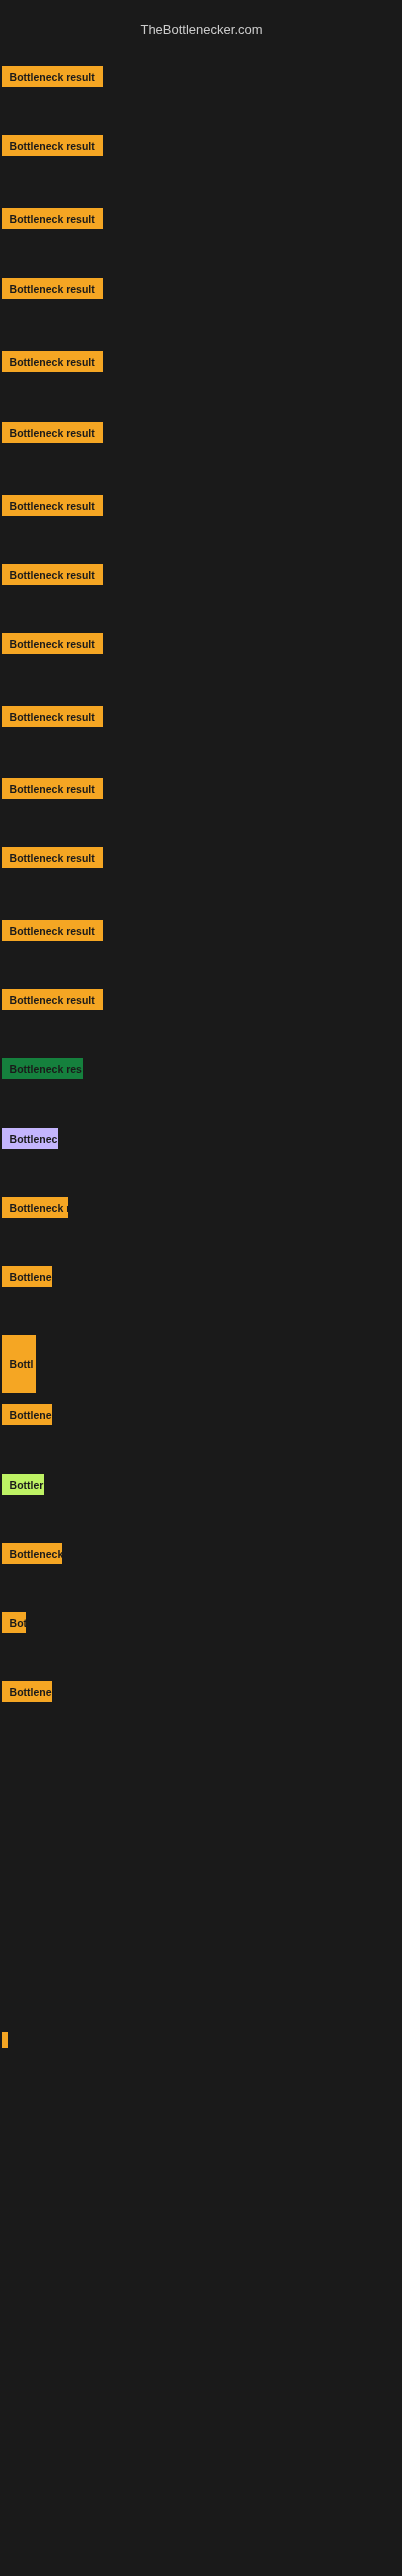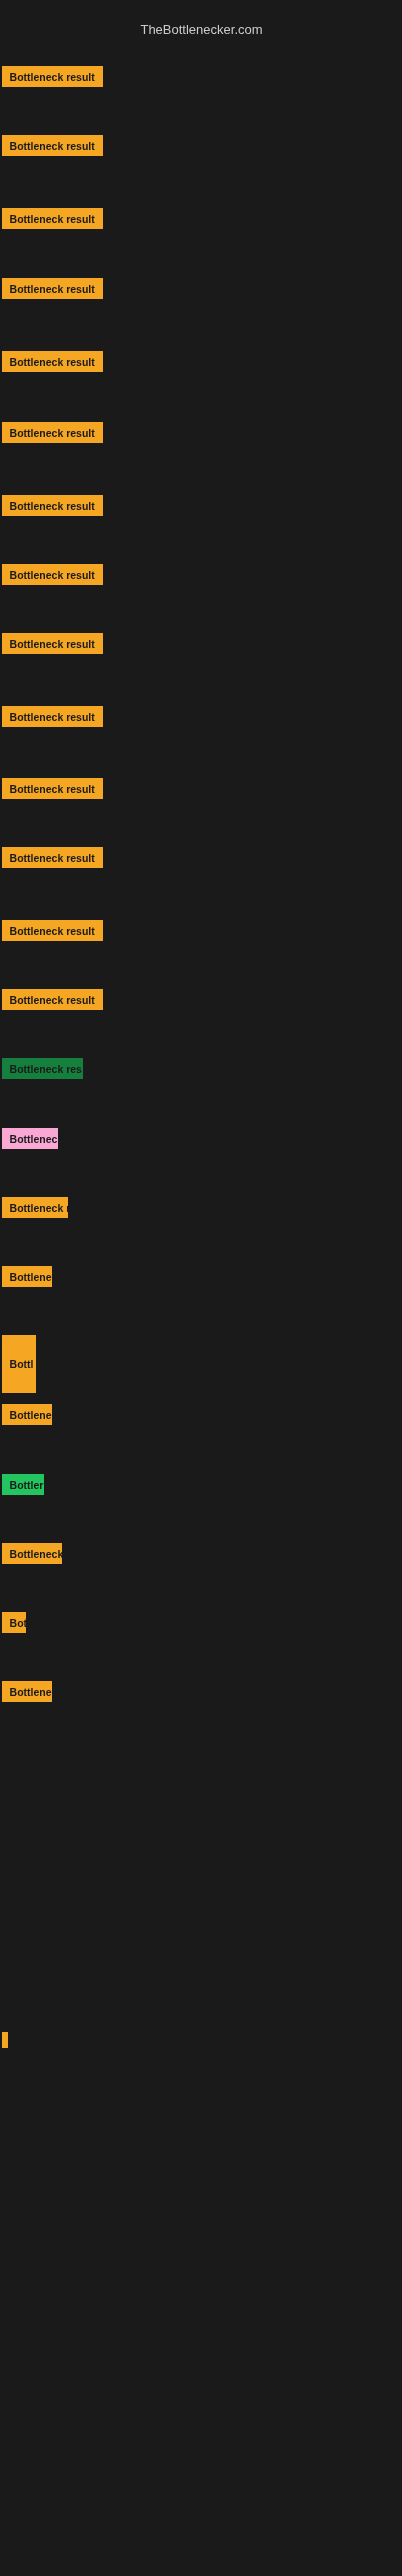--- a/index.html
+++ b/index.html
@@ -41,24 +41,24 @@
     <div style="position: absolute; top: 378px; left: 1.6px; background-color: rgb(245, 166, 35); color: rgb(26, 26, 26); font-size: 10.5px; font-weight: bold; padding: 4.8px 8px; white-space: nowrap; overflow: hidden; max-width: 107px; display: inline-block;">Bottleneck result</div>
     <div style="position: absolute; top: 451px; left: 1.6px; background-color: rgb(245, 166, 35); color: rgb(26, 26, 26); font-size: 10.5px; font-weight: bold; padding: 4.8px 8px; white-space: nowrap; overflow: hidden; max-width: 105px; display: inline-block;">Bottleneck result</div>
     <div style="position: absolute; top: 520px; left: 1.6px; background-color: rgb(245, 166, 35); color: rgb(26, 26, 26); font-size: 10.5px; font-weight: bold; padding: 4.8px 8px; white-space: nowrap; overflow: hidden; max-width: 105px; display: inline-block;">Bottleneck result</div>
     <div style="position: absolute; top: 589px; left: 1.6px; background-color: rgb(245, 166, 35); color: rgb(26, 26, 26); font-size: 10.5px; font-weight: bold; padding: 4.8px 8px; white-space: nowrap; overflow: hidden; max-width: 105px; display: inline-block;">Bottleneck result</div>
     <div style="position: absolute; top: 662px; left: 1.6px; background-color: rgb(245, 166, 35); color: rgb(26, 26, 26); font-size: 10.5px; font-weight: bold; padding: 4.8px 8px; white-space: nowrap; overflow: hidden; max-width: 105px; display: inline-block;">Bottleneck result</div>
     <div style="position: absolute; top: 734px; left: 1.6px; background-color: rgb(245, 166, 35); color: rgb(26, 26, 26); font-size: 10.5px; font-weight: bold; padding: 4.8px 8px; white-space: nowrap; overflow: hidden; max-width: 107px; display: inline-block;">Bottleneck result</div>
     <div style="position: absolute; top: 803px; left: 1.6px; background-color: rgb(245, 166, 35); color: rgb(26, 26, 26); font-size: 10.5px; font-weight: bold; padding: 4.8px 8px; white-space: nowrap; overflow: hidden; max-width: 105px; display: inline-block;">Bottleneck result</div>
     <div style="position: absolute; top: 876px; left: 1.6px; background-color: rgb(245, 166, 35); color: rgb(26, 26, 26); font-size: 10.5px; font-weight: bold; padding: 4.8px 8px; white-space: nowrap; overflow: hidden; max-width: 105px; display: inline-block;">Bottleneck result</div>
     <div style="position: absolute; top: 945px; left: 1.6px; background-color: rgb(245, 166, 35); color: rgb(26, 26, 26); font-size: 10.5px; font-weight: bold; padding: 4.8px 8px; white-space: nowrap; overflow: hidden; max-width: 105px; display: inline-block;">Bottleneck result</div>
     <div style="position: absolute; top: 1014px; left: 1.6px; background-color: #15803d; color: rgb(26, 26, 26); font-size: 10.5px; font-weight: bold; padding: 4.8px 8px; white-space: nowrap; overflow: hidden; max-width: 81px; display: inline-block;">Bottleneck res</div>
-    <div style="position: absolute; top: 1084px; left: 1.6px; background-color: #f9a8d4; color: rgb(26, 26, 26); font-size: 10.5px; font-weight: bold; padding: 4.8px 8px; white-space: nowrap; overflow: hidden; max-width: 56px; display: inline-block;">Bottlenec</div>
+    <div style="position: absolute; top: 1084px; left: 1.6px; background-color: #c4b5fd; color: rgb(26, 26, 26); font-size: 10.5px; font-weight: bold; padding: 4.8px 8px; white-space: nowrap; overflow: hidden; max-width: 56px; display: inline-block;">Bottlenec</div>
     <div style="position: absolute; top: 1153px; left: 1.6px; background-color: rgb(245, 166, 35); color: rgb(26, 26, 26); font-size: 10.5px; font-weight: bold; padding: 4.8px 8px; white-space: nowrap; overflow: hidden; max-width: 66px; display: inline-block;">Bottleneck r</div>
     <div style="position: absolute; top: 1222px; left: 1.6px; background-color: rgb(245, 166, 35); color: rgb(26, 26, 26); font-size: 10.5px; font-weight: bold; padding: 4.8px 8px; white-space: nowrap; overflow: hidden; max-width: 50px; display: inline-block;">Bottlene</div>
     <div style="position: absolute; top: 1291px; left: 1.6px; background-color: rgb(245, 166, 35); color: rgb(26, 26, 26); font-size: 10.5px; font-weight: bold; padding: 23px 8px; white-space: nowrap; overflow: hidden; max-width: 34px; display: inline-block;">Bottl</div>
     <div style="position: absolute; top: 1360px; left: 1.6px; background-color: rgb(245, 166, 35); color: rgb(26, 26, 26); font-size: 10.5px; font-weight: bold; padding: 4.8px 8px; white-space: nowrap; overflow: hidden; max-width: 50px; display: inline-block;">Bottlene</div>
-    <div style="position: absolute; top: 1430px; left: 1.6px; background-color: #22c55e; color: rgb(26, 26, 26); font-size: 10.5px; font-weight: bold; padding: 4.8px 8px; white-space: nowrap; overflow: hidden; max-width: 42px; display: inline-block;">Bottler</div>
+    <div style="position: absolute; top: 1430px; left: 1.6px; background-color: #bef264; color: rgb(26, 26, 26); font-size: 10.5px; font-weight: bold; padding: 4.8px 8px; white-space: nowrap; overflow: hidden; max-width: 42px; display: inline-block;">Bottler</div>
     <div style="position: absolute; top: 1499px; left: 1.6px; background-color: rgb(245, 166, 35); color: rgb(26, 26, 26); font-size: 10.5px; font-weight: bold; padding: 4.8px 8px; white-space: nowrap; overflow: hidden; max-width: 60px; display: inline-block;">Bottleneck</div>
     <div style="position: absolute; top: 1568px; left: 1.6px; background-color: rgb(245, 166, 35); color: rgb(26, 26, 26); font-size: 10.5px; font-weight: bold; padding: 4.8px 8px; white-space: nowrap; overflow: hidden; max-width: 24px; display: inline-block;">Bot</div>
     <div style="position: absolute; top: 1637px; left: 1.6px; background-color: rgb(245, 166, 35); color: rgb(26, 26, 26); font-size: 10.5px; font-weight: bold; padding: 4.8px 8px; white-space: nowrap; overflow: hidden; max-width: 50px; display: inline-block;">Bottlene</div>
     <div style="position: absolute; top: 1988px; left: 1.6px; width: 6.4px; height: 16px; background-color: rgb(245, 166, 35);"></div>
   </div>
 
 
 </body></html>

